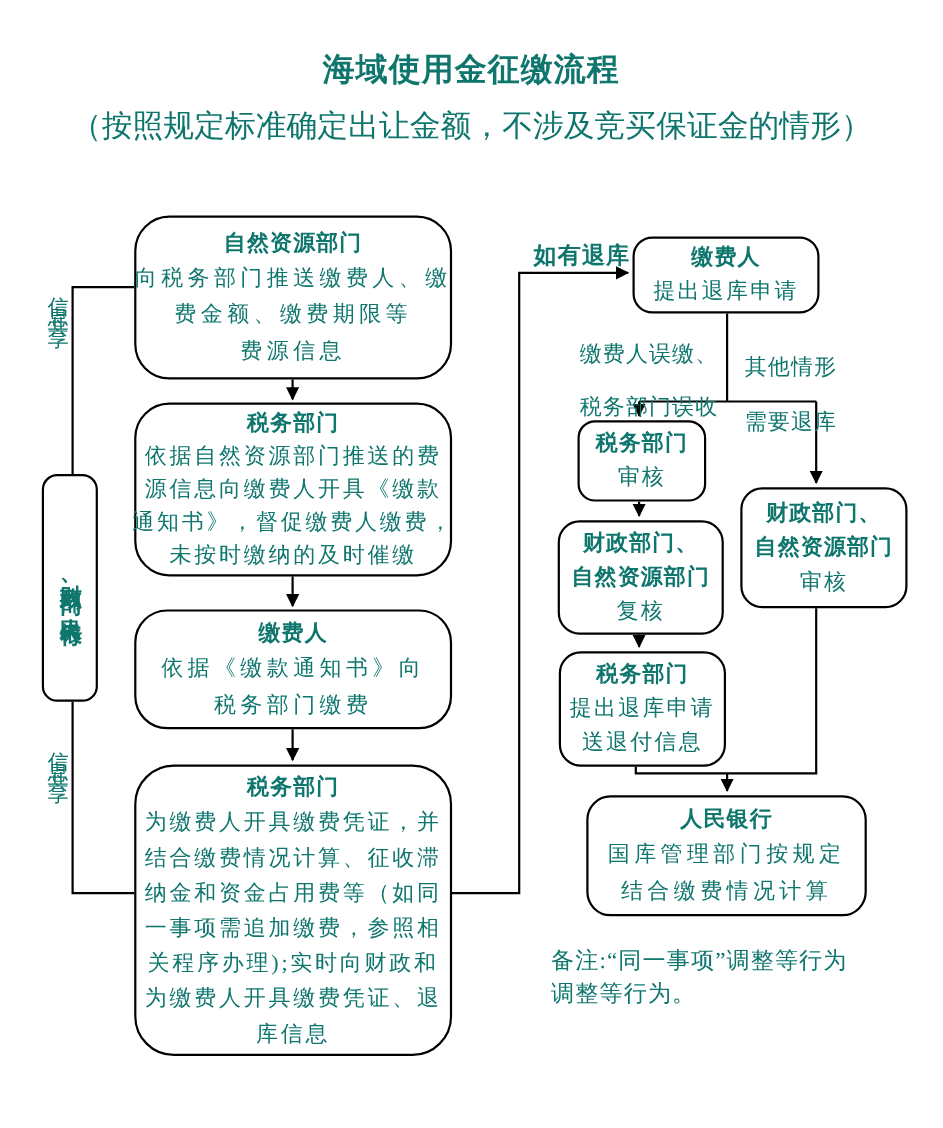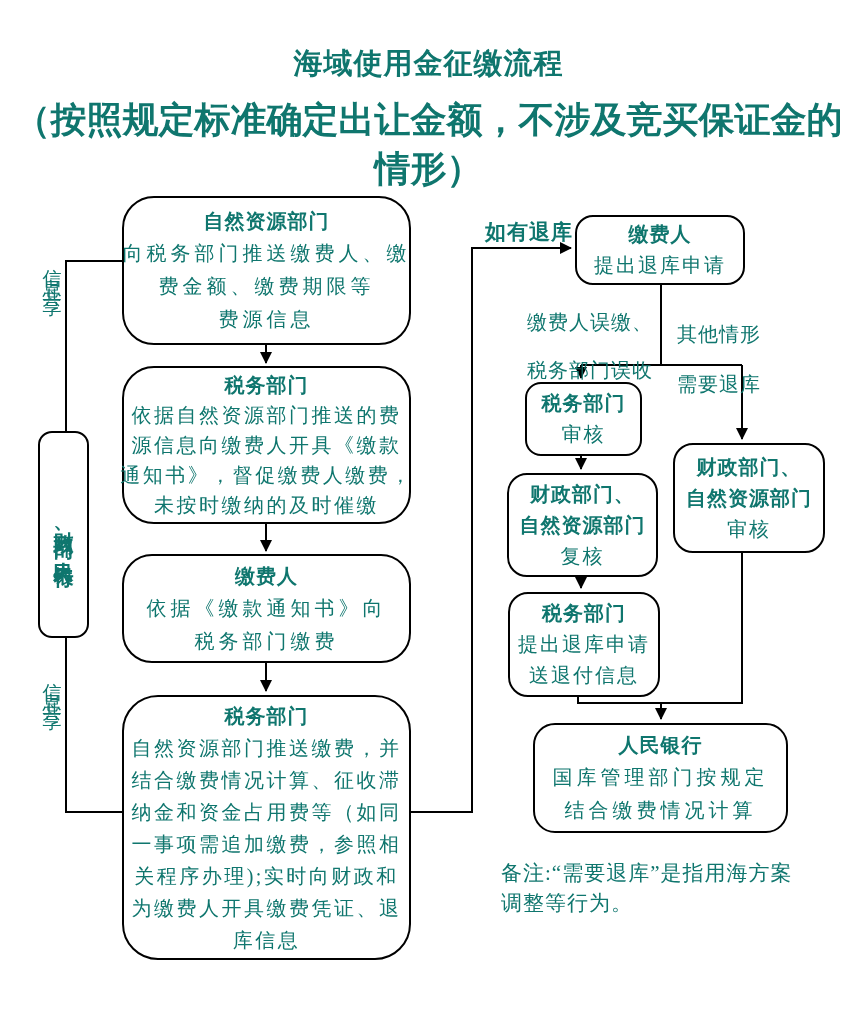--- a/index.html
+++ b/index.html
@@ -10,21 +10,21 @@
     font-family:"Liberation Serif","DejaVu Serif",serif;
     color:#0f766e;
     overflow:hidden;
   }
   .page-title{
     position:absolute;left:0;top:44px;width:857px;
     text-align:center;font-size:29px;font-weight:bold;letter-spacing:1px;
   }
   .page-subtitle{
     position:absolute;left:0;top:96px;width:857px;
-    text-align:center;font-size:36px;font-weight:bold;letter-spacing:0px;
+    text-align:center;font-size:28px;font-weight:normal;letter-spacing:0px;
   }
   svg.wires{position:absolute;left:0;top:0;z-index:1;}
   .box{
     position:absolute;z-index:2;
     background:#ffffff;border:2px solid #000;
     display:flex;flex-direction:column;justify-content:center;align-items:center;
     text-align:center;box-sizing:border-box;
   }
   .box .t{font-weight:bold;font-size:20px;letter-spacing:1px;line-height:32px;}
   .box .l{font-size:20px;letter-spacing:3px;line-height:32px;white-space:nowrap;}
@@ -100,21 +100,21 @@
   </div>
 
   <div class="box b3" style="left:122px;top:554px;width:289px;height:109px;border-radius:30px;">
     <div class="t">缴费人</div>
     <div class="l">依据《缴款通知书》向</div>
     <div class="l">税务部门缴费</div>
   </div>
 
   <div class="box b4" style="left:122px;top:695px;width:289px;height:265px;border-radius:36px;">
     <div class="t">税务部门</div>
-    <div class="l">自然资源部门推送缴费，并</div>
+    <div class="l">为缴费人开具缴费凭证，并</div>
     <div class="l">结合缴费情况计算、征收滞</div>
     <div class="l">纳金和资金占用费等（如同</div>
     <div class="l">一事项需追加缴费，参照相</div>
     <div class="l">关程序办理);实时向财政和</div>
     <div class="l">为缴费人开具缴费凭证、退</div>
     <div class="l">库信息</div>
   </div>
 
   <div class="box" style="left:38px;top:431px;width:51px;height:207px;border-radius:14px;">
     <div class="vbox">财政部门、人民银行</div>
@@ -162,17 +162,17 @@
     <div class="l">审核</div>
   </div>
 
   <div class="box bank" style="left:533px;top:723px;width:255px;height:110px;border-radius:22px;">
     <div class="t">人民银行</div>
     <div class="l">国库管理部门按规定</div>
     <div class="l">结合缴费情况计算</div>
   </div>
 
   <div class="note">
-    <div>备注:“需要退库”是指用海方案</div>
+    <div>备注:“同一事项”调整等行为</div>
     <div>调整等行为。</div>
   </div>
 
 </div>
 
 </body></html>

